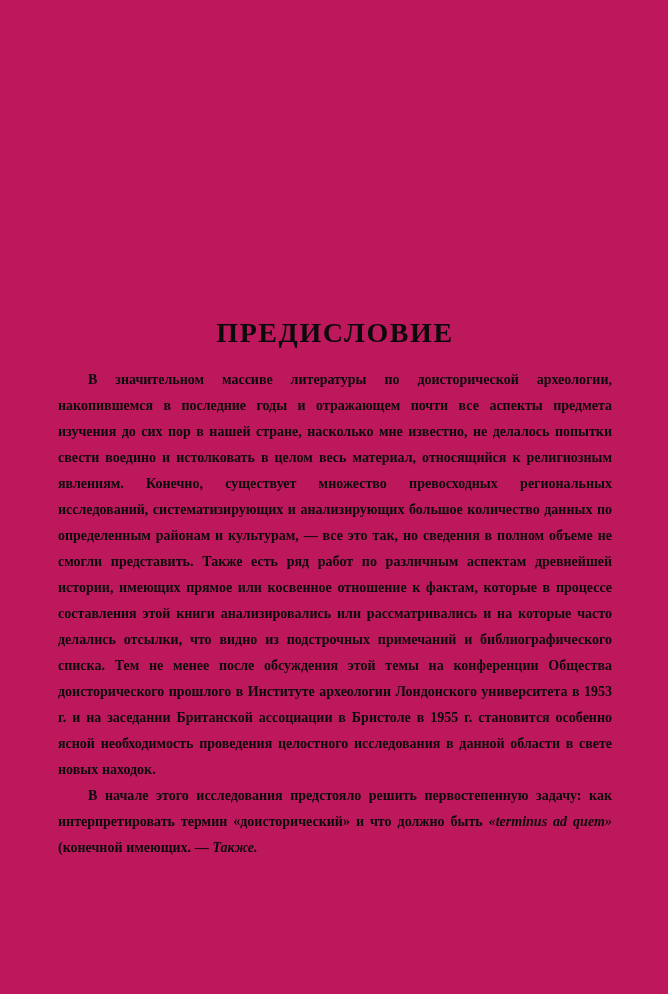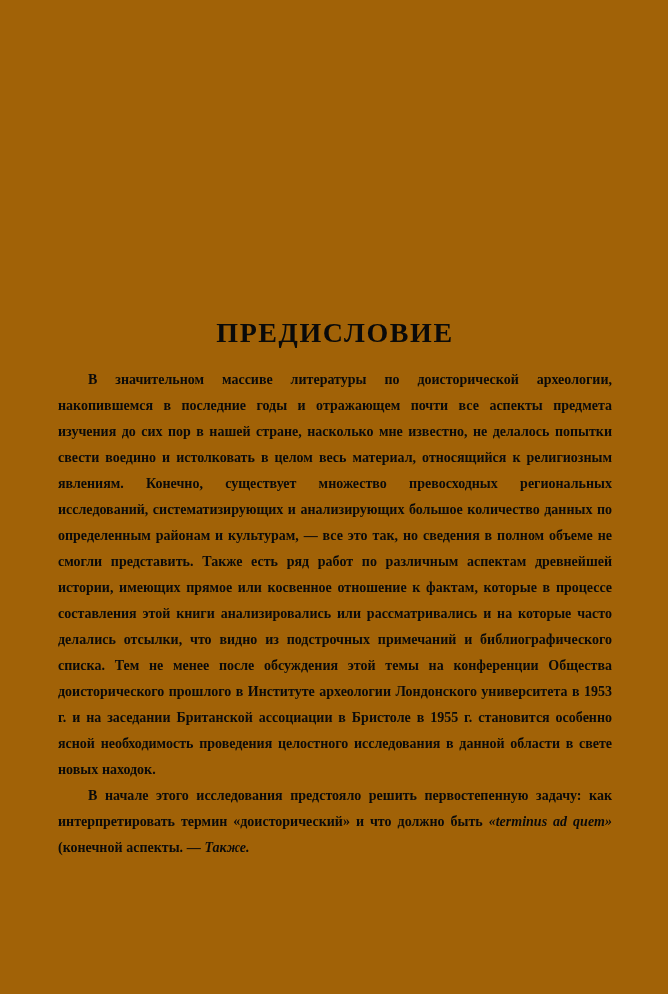--- a/index.html
+++ b/index.html
@@ -5,21 +5,21 @@
 <style>
   html, body {
     margin: 0;
     padding: 0;
     background: #ffffff;
   }
   .page {
     position: relative;
     width: 668px;
     height: 1000px;
-    background: #a16207;
+    background: #be185d;
     overflow: hidden;
     font-family: "Liberation Serif", "DejaVu Serif", serif;
     color: #0a0a0a;
     -webkit-font-smoothing: none;
   }
 
   
   .top-blank {
     height: 318px;
   }
@@ -77,18 +77,18 @@
 <div class="page">
 
   <div class="top-blank"></div>
 
   <div class="content">
 
     <h1 class="page-title">ПРЕДИСЛОВИЕ</h1>
 
     <p class="para">В значительном массиве литературы по доисторической археологии, накопившемся в последние годы и отражающем почти все аспекты предмета изучения до сих пор в нашей стране, насколько мне известно, не делалось попытки свести воедино и истолковать в целом весь материал, относящийся к религиозным явлениям. Конечно, существует множество превосходных региональных исследований, систематизирующих и анализирующих большое количество данных по определенным районам и культурам, — все это так, но сведения в полном объеме не смогли представить. Также есть ряд работ по различным аспектам древнейшей истории, имеющих прямое или косвенное отношение к фактам, которые в процессе составления этой книги анализировались или рассматривались и на которые часто делались отсылки, что видно из подстрочных примечаний и библиографического списка. Тем не менее после обсуждения этой темы на конференции Общества доисторического прошлого в Институте археологии Лондонского университета в 1953 г. и на заседании Британской ассоциации в Бристоле в 1955 г. становится особенно ясной необходимость проведения целостного исследования в данной области в свете новых находок.</p>
 
-    <p class="para"><span>В начале этого исследования предстояло решить первостепенную задачу: как интерпретировать термин «доисторический» и что должно быть </span><i>«terminus ad quem»</i><span> (конечной аспекты. — </span><i>Также.</i></p>
+    <p class="para"><span>В начале этого исследования предстояло решить первостепенную задачу: как интерпретировать термин «доисторический» и что должно быть </span><i>«terminus ad quem»</i><span> (конечной имеющих. — </span><i>Также.</i></p>
 
   </div>
 
   <div class="clip-bottom"></div>
 </div>
 
 </body></html>

